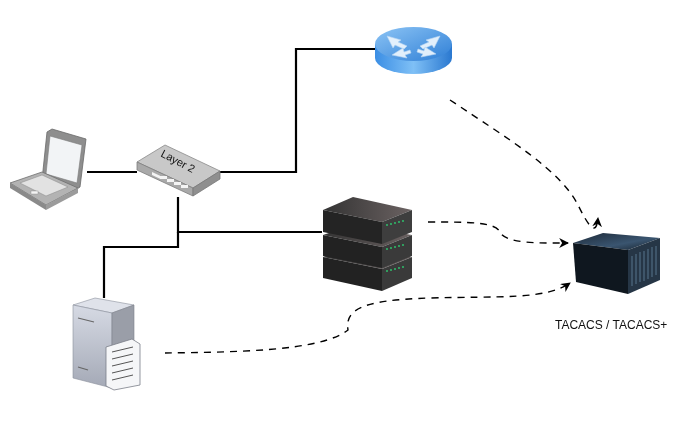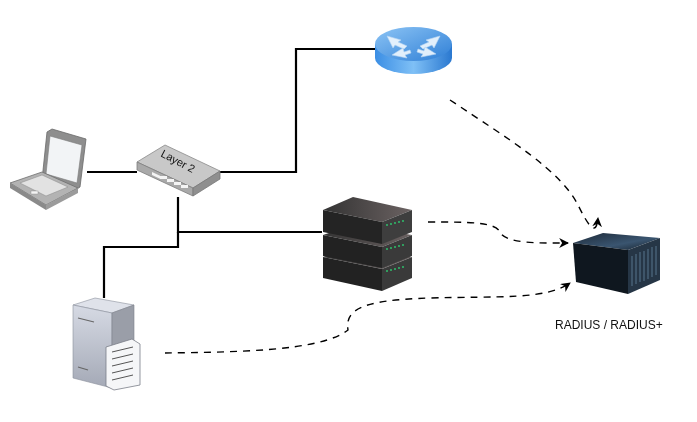--- a/index.html
+++ b/index.html
@@ -154,13 +154,13 @@
         <line x1="112" y1="352" x2="133" y2="347"></line>
         <line x1="112" y1="359" x2="133" y2="354"></line>
         <line x1="112" y1="366" x2="133" y2="361"></line>
         <line x1="112" y1="373" x2="133" y2="368"></line>
         <line x1="112" y1="380" x2="133" y2="375"></line>
       </g>
     </g>
   </g>
 </svg>
 
-<div id="radius-label" class="label">RADIUS / RADIUS+</div>
+<div id="radius-label" class="label">TACACS / TACACS+</div>
 
 </body></html>

